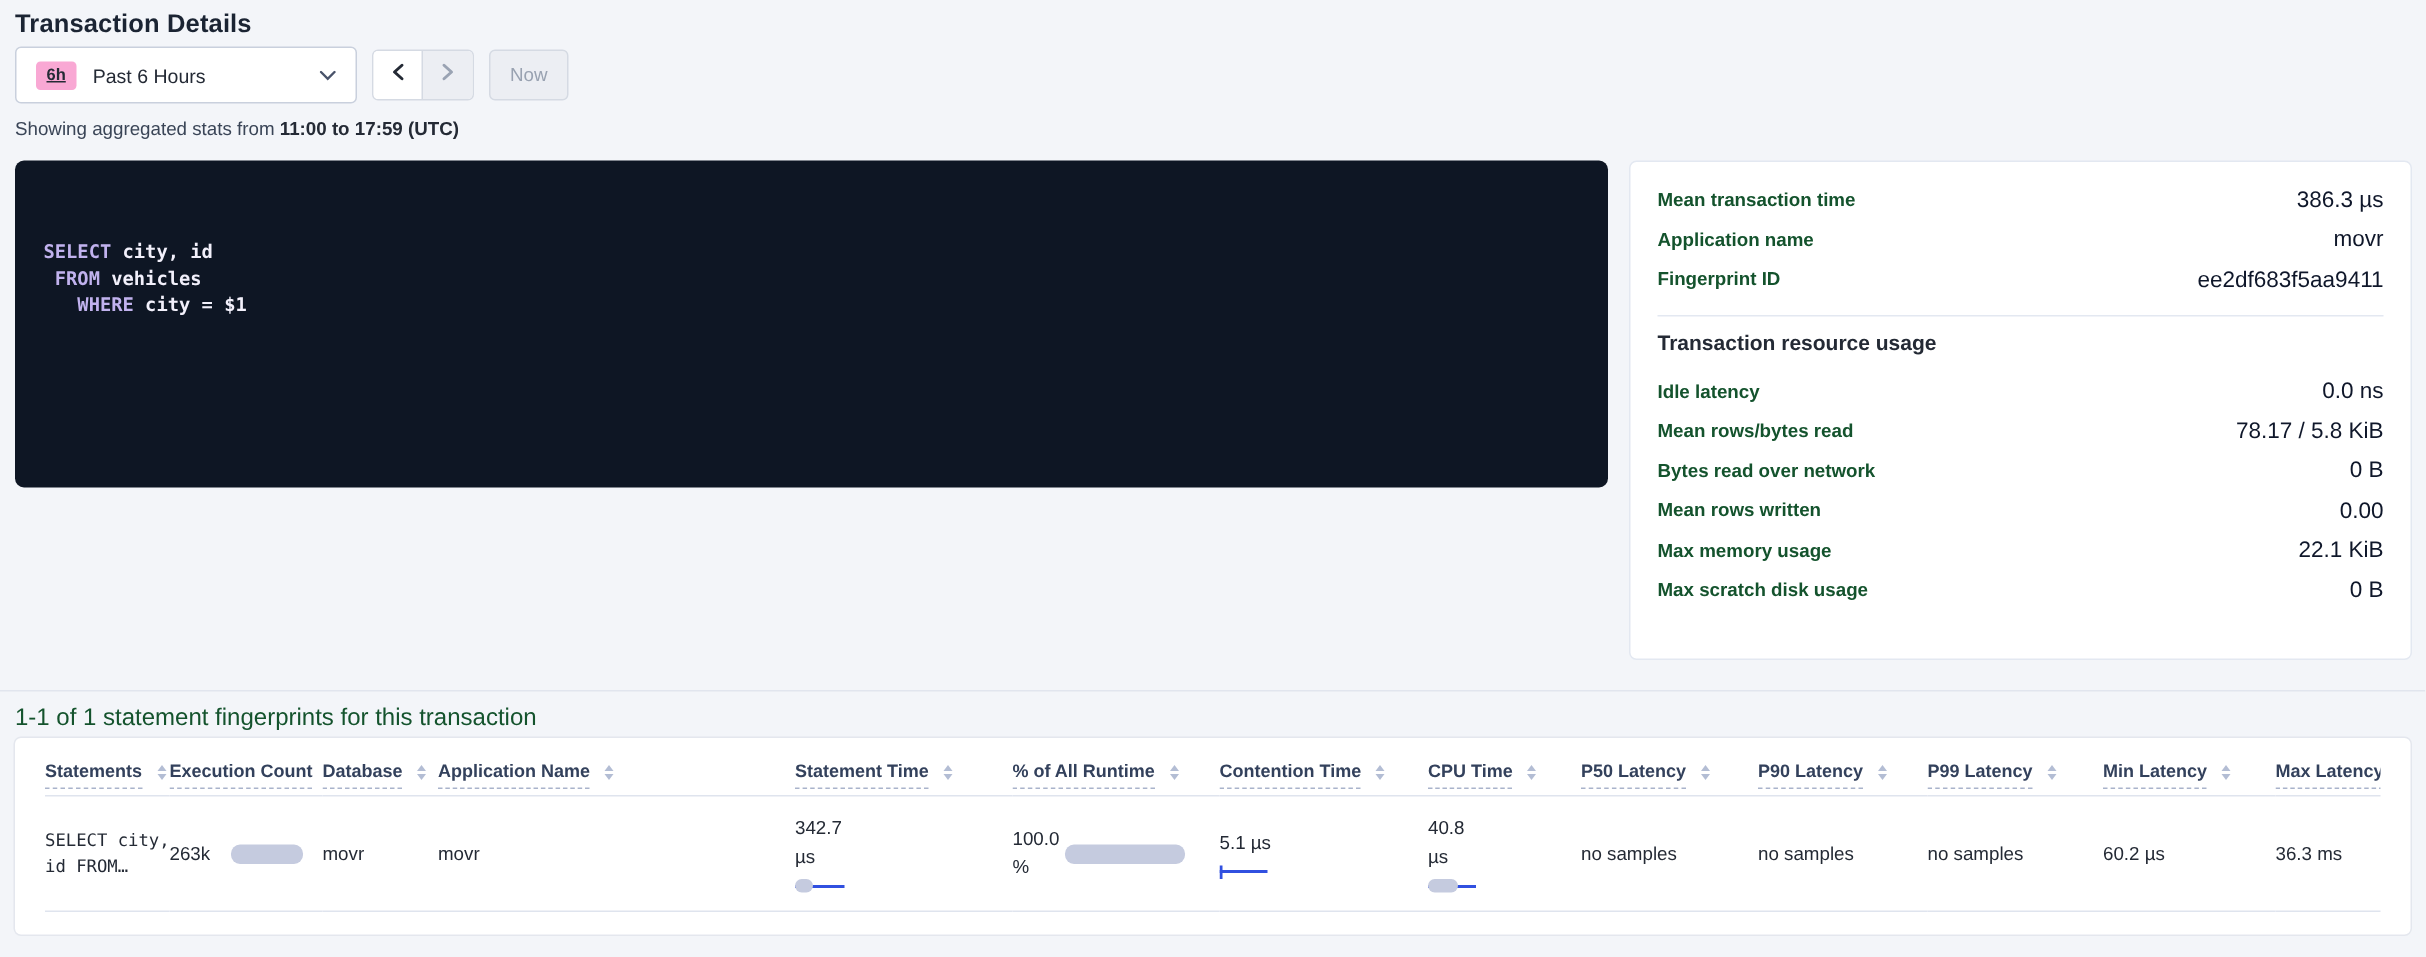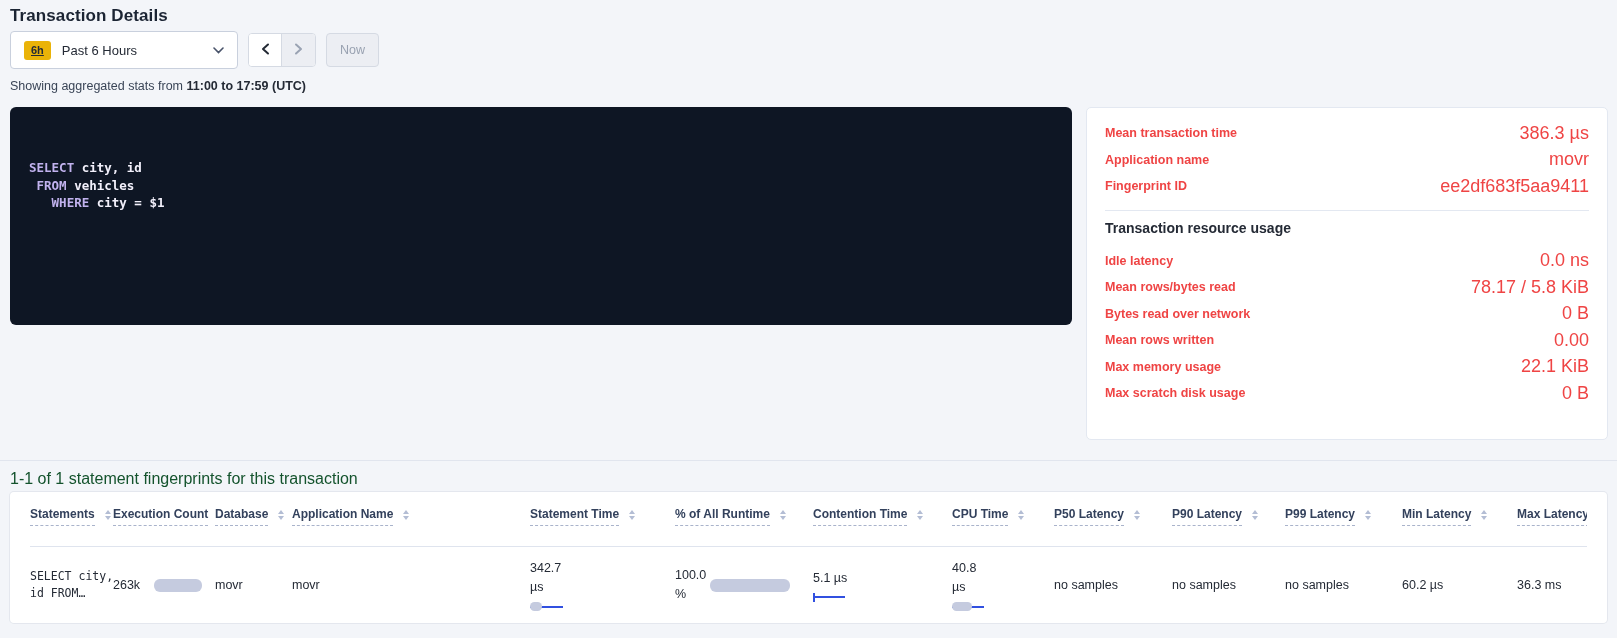--- a/index.html
+++ b/index.html
@@ -5,21 +5,21 @@
   * { margin:0; padding:0; box-sizing:border-box; }
   html,body { width:1617px; height:638px; }
   body { font-family:"Liberation Sans", sans-serif; background:#f3f5f9; color:#242a35; }
   .page { position:relative; width:1617px; height:638px; background:#f3f5f9; overflow:hidden; }
 
   .page-title { position:absolute; left:10px; top:6px; font-size:17px; font-weight:700; color:#1b2433; letter-spacing:.1px;text-align:right; }
 
   
   .time-dropdown { position:absolute; left:10px; top:31px; width:228px; height:38px; background:#fff;
     border:1px solid #c9d0dd; border-radius:4px; display:flex; align-items:center; padding:0 13px; gap:11px; cursor:pointer; }
-  .time-badge { background:#eab308; color:#242a35; font-weight:700; font-size:11px; padding:4px 7px; border-radius:3px; line-height:1;text-decoration:underline; }
+  .time-badge { background:#f9a8d4; color:#242a35; font-weight:700; font-size:11px; padding:4px 7px; border-radius:3px; line-height:1;text-decoration:underline; }
   .time-label { font-size:13px; color:#242a35; }
   .chev-down { margin-left:auto; display:flex; }
 
   .nav-group { position:absolute; left:248px; top:33px; height:34px; display:flex; border:1px solid #d5dae3; border-radius:4px; overflow:hidden; background:#fff; }
   .nav-btn { width:33px; height:100%; display:flex; align-items:center; justify-content:center; cursor:pointer; }
   .nav-prev { background:#fff; border-right:1px solid #d5dae3; }
   .nav-next { background:#eceef3; }
   .now-btn { position:absolute; left:326px; top:33px; height:34px; padding:0 13px; background:#eceef3; border:1px solid #d5dae3;
     border-radius:4px; color:#99a2b1; font-size:12.5px; display:flex; align-items:center; }
 
@@ -29,34 +29,34 @@
   
   .sql-card { position:absolute; left:10px; top:107px; width:1062px; height:218px; background:#0e1624; border-radius:6px;
     padding:17px 19px; font-family:"DejaVu Sans Mono", monospace; font-size:12.5px; font-weight:700; line-height:17.5px;
     color:#f2f0fb; white-space:pre; }
   .sql-card .kw { color:var(--kw, #c1b2ee); }
 
   
   .summary-card { position:absolute; left:1086px; top:107px; width:522px; height:333px; background:#fff;
     border:1px solid #e3e8f1; border-radius:5px; padding:12px 18px 0; }
   .sum-row { display:flex; justify-content:space-between; align-items:center; height:26.5px; }
-  .sum-label { font-size:12.5px; font-weight:600; color:#ef4444; }
-  .sum-value { font-size:18px; color:#ef4444; }
+  .sum-label { font-size:12.5px; font-weight:600; color:#14532d; }
+  .sum-value { font-size:15px; color:#0f172a; }
   .sum-divider { border-top:1px solid #e3e8f1; margin:10px 0 9px; }
   .sum-heading { font-size:14px; font-weight:700; color:#242a35; margin:2px 0 12px; }
 
   .section-divider { position:absolute; left:0; top:460px; width:1617px; border-top:1px solid #e1e5ee; }
   .tbl-caption { position:absolute; left:10px; top:470px; font-size:16px; color:#14532d; }
 
   
   .table-card { position:absolute; left:10px; top:492px; width:1597px; height:131px; background:#fff; border-radius:4px;
     box-shadow:0 0 0 1px rgba(160,170,190,.18); overflow:hidden; }
   .tbl { display:grid; grid-template-columns:83px 102px 77px 238px 145px 138px 139px 102px 118px 113px 117px 115px minmax(0,1fr);
     padding:0 20px; }
-  .th { display:flex; align-items:center; gap:10px; padding-top:15px; padding-bottom:20px; border-bottom:1px solid #dfe4ee; cursor:pointer; overflow:hidden; }
+  .th { display:flex; align-items:center; gap:10px; padding-top:15px; padding-bottom:4px; border-bottom:1px solid #dfe4ee; cursor:pointer; overflow:hidden; }
   .th-label { font-size:12px; font-weight:700; color:#33415c; white-space:nowrap; border-bottom:1px dashed #a9b3cb; padding-bottom:4px; }
   .sort { display:flex; flex-direction:column; gap:2px; flex:0 0 auto; padding-bottom:3px; }
   .sort .up { width:0; height:0; border-left:3.5px solid transparent; border-right:3.5px solid transparent; border-bottom:4px solid #b3bdd4; }
   .sort .dn { width:0; height:0; border-left:3.5px solid transparent; border-right:3.5px solid transparent; border-top:4px solid #b3bdd4; }
   .td { height:77px; display:flex; align-items:center; border-bottom:1px solid #dfe4ee; overflow:hidden; }
   .cell-text { font-size:12.5px; color:#242a35; }
   .cell-mono { font-family:"DejaVu Sans Mono", monospace; font-size:11.5px; line-height:17px; color:#242a35; white-space:pre; }
   .stack { display:flex; flex-direction:column; }
   .stack .ln { font-size:12.5px; line-height:19px; color:#242a35; }
   .hrow { display:flex; align-items:center; }

